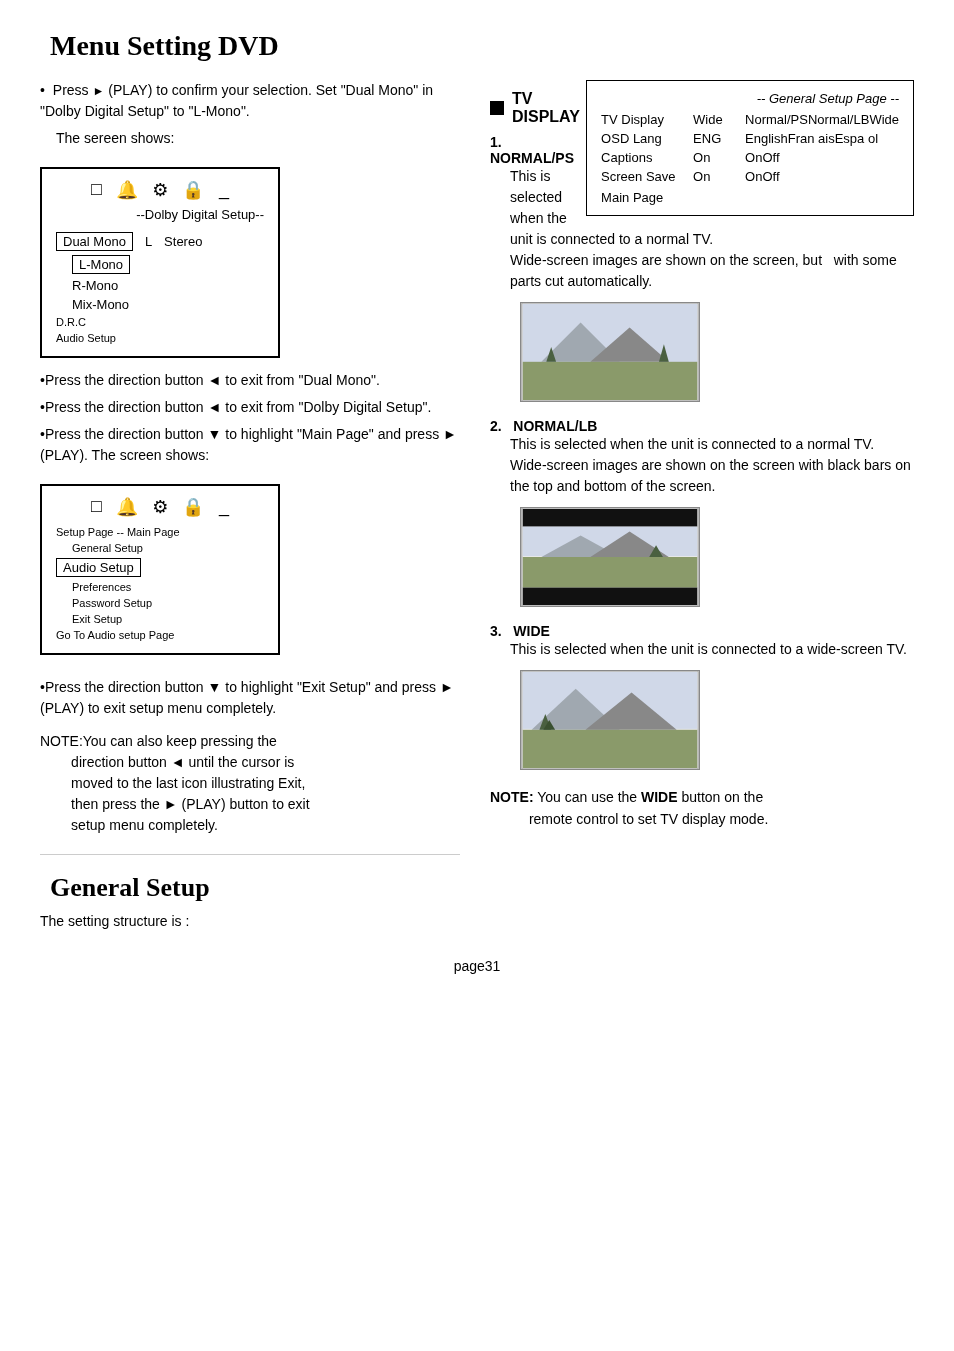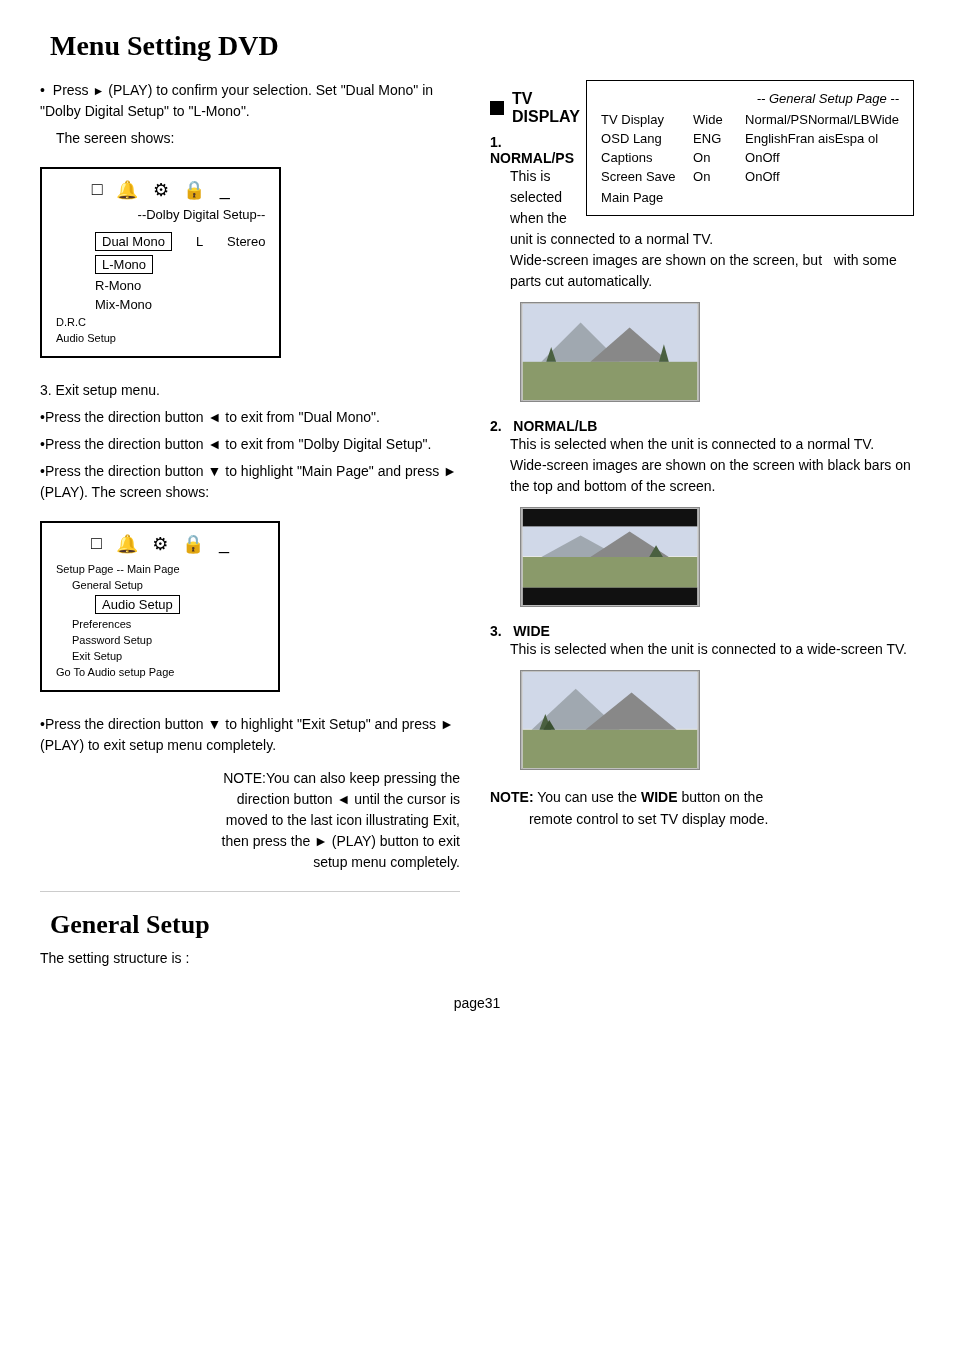--- a/index.html
+++ b/index.html
@@ -63,25 +63,24 @@
       margin-bottom: 6px;
       font-size: 18px;
     }
     .menu-header {
       text-align: right;
       margin-bottom: 8px;
       font-size: 13px;
     }
     .menu-row {
       display: flex;
-      gap: 24px;
+      gap: 12px;
       align-items: center;
       padding: 2px 0;
       font-size: 13px;
-      margin-left: 39px;
     }
     .menu-highlight {
       border: 1px solid #000;
       padding: 1px 6px;
       background: #fff;
     }
     .menu-section-label {
       font-size: 11px;
       padding: 2px 0;
     }
@@ -209,21 +208,20 @@
         <span>R-Mono</span>
       </div>
       <div class="menu-row indent">
         <span>Mix-Mono</span>
       </div>
       <div class="menu-section-label">D.R.C</div>
       <div class="menu-section-label">Audio Setup</div>
     </div>
 
     
-    <p class="bullet-text" style="margin-top:10px;">3. Exit setup menu.</p>
     <p class="bullet-text">•Press the direction button ◄ to exit from "Dual Mono".</p>
     <p class="bullet-text">•Press the direction button ◄ to exit from "Dolby Digital Setup".</p>
     <p class="bullet-text">•Press the direction button ▼ to highlight "Main Page" and press ► (PLAY). The screen shows:</p>
 
     
     <div class="menu-box">
       <div class="menu-icons-row">
         <span>□</span>
         <span>🔔</span>
         <span>⚙</span>
@@ -236,21 +234,21 @@
         <span class="menu-highlight">Audio Setup</span>
       </div>
       <div class="menu-section-label indent">Preferences</div>
       <div class="menu-section-label indent">Password Setup</div>
       <div class="menu-section-label indent">Exit Setup</div>
       <div class="menu-section-label">Go To Audio setup Page</div>
     </div>
 
     
     <p class="bullet-text" style="margin-top:10px;">•Press the direction button ▼ to highlight "Exit Setup" and press ► (PLAY) to exit setup menu completely.</p>
-    <p class="bullet-text" style="margin-top:12px;text-align:right;">
+    <p class="bullet-text" style="margin-top:12px;">
       NOTE:You can also keep pressing the<br>
       &nbsp;&nbsp;&nbsp;&nbsp;&nbsp;&nbsp;&nbsp;&nbsp;direction button ◄ until the cursor is<br>
       &nbsp;&nbsp;&nbsp;&nbsp;&nbsp;&nbsp;&nbsp;&nbsp;moved to the last icon illustrating Exit,<br>
       &nbsp;&nbsp;&nbsp;&nbsp;&nbsp;&nbsp;&nbsp;&nbsp;then press the ► (PLAY) button to exit<br>
       &nbsp;&nbsp;&nbsp;&nbsp;&nbsp;&nbsp;&nbsp;&nbsp;setup menu completely.
     </p>
 
     <hr class="divider">
 
     <h2 class="section-title">General Setup</h2>

